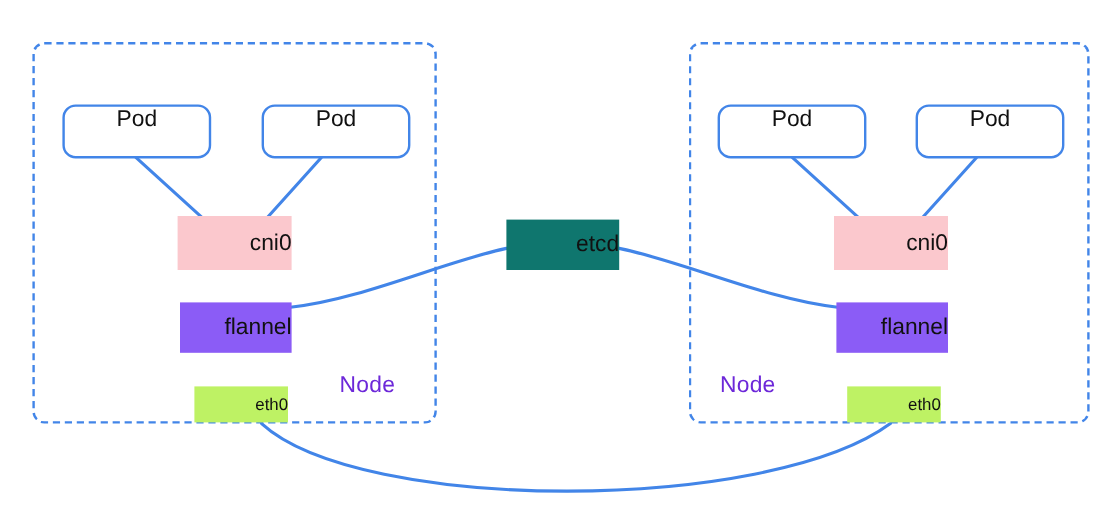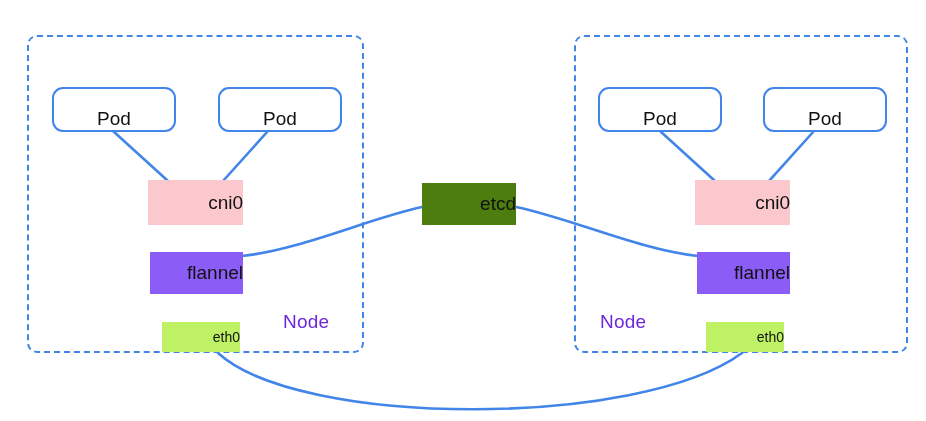--- a/index.html
+++ b/index.html
@@ -41,39 +41,39 @@
     white-space: nowrap;
     letter-spacing: 0.2px;
   }
   .pod-box {
     position: absolute;
     box-sizing: border-box;
     border: 2px solid #4285e8;
     border-radius: 11px;
     background: #ffffff;
     display: flex;
-    align-items: flex-end;
+    align-items: flex-start;
     justify-content: center;
     font-size: 19px;
     color: #111111;
   }
   .plain-box {
     position: absolute;
     box-sizing: border-box;
     display: flex;
     align-items: center;
     justify-content: flex-end;
     font-size: 19px;
     color: #111111;
     border: none;
   }
   .box-cni  { background: #fbc8cd; }
   .box-flan { background: #8b5cf6; }
   .box-eth  { background: #bef264; font-size: 14px; }
-  .box-etcd { background: #4d7c0f; }
+  .box-etcd { background: #0f766e; }
   .z-top { z-index: 5; }
 </style>
 </head>
 <body>
 
 <div id="canvas">
 
   <svg id="edges" viewBox="0 0 926 421" xmlns="http://www.w3.org/2000/svg">
     <g fill="none" stroke="#4285e8" stroke-width="2.6" stroke-linecap="round">
 

